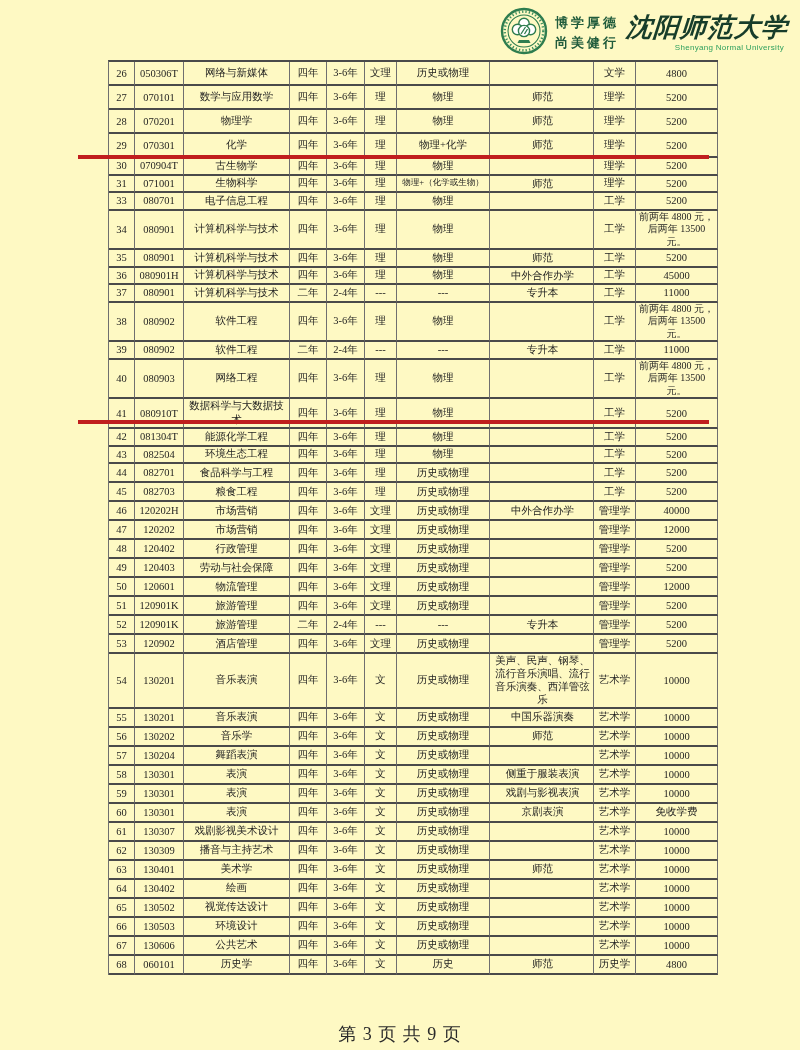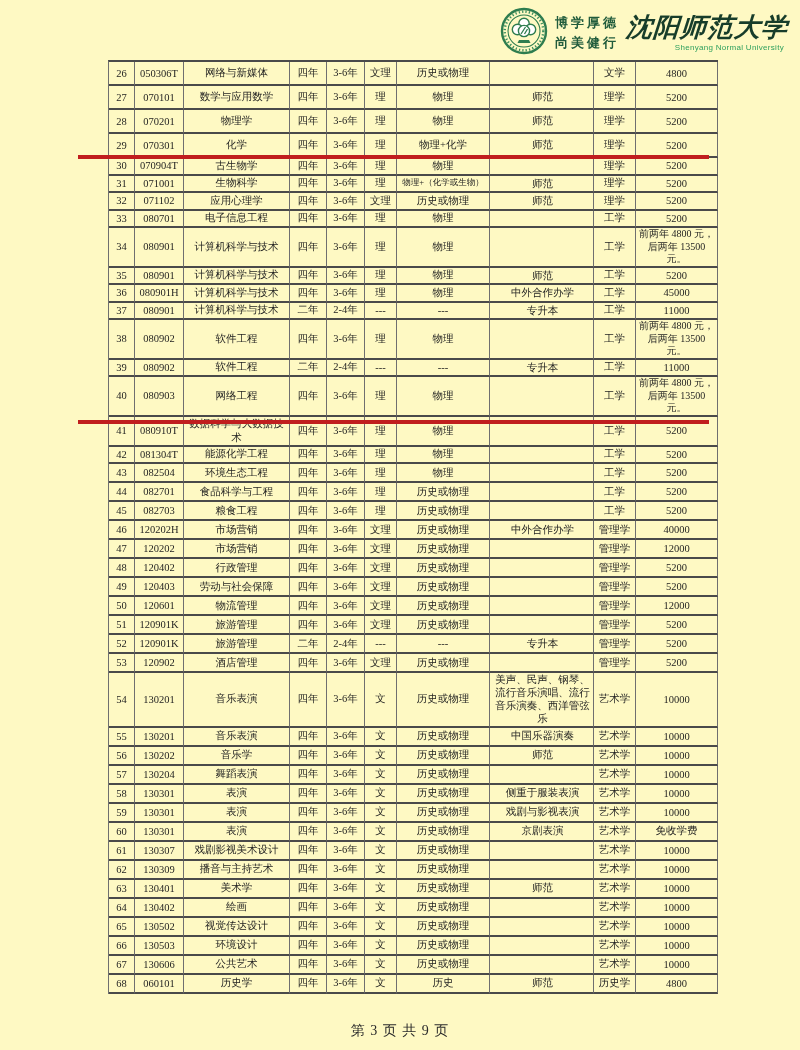--- a/index.html
+++ b/index.html
@@ -35,21 +35,21 @@
   #majors-table td.fit { font-size:8.5px; white-space:nowrap; padding:0 1px; }
   #majors-table td.wrap2 { font-size:10px; line-height:1.25; padding:0 2px; }
   #majors-table tr:nth-child(-n+4) td { height:24px; }
   #majors-table tr:nth-child(n+5):nth-child(-n+17) td { height:17.5px; }
   #majors-table tr:nth-child(n+18) td { height:19px; }
   #majors-table tr.tall2 td { height:24px; }
   #majors-table tr.tall3 td { height:52px; }
   .red-line { position:absolute; left:78px; width:631px; height:4px; z-index:5; }
   
   #footer { position:absolute; left:0; top:1022px; width:100%; text-align:center;
-    font-size:14px; letter-spacing:1px; color:#2a2a2a; }
+    font-size:18px; letter-spacing:1px; color:#2a2a2a; }
 </style>
 </head>
 <body>
 
 <div id="page">
 
   <div id="header">
     <span id="seal">
       <svg width="48" height="48" viewBox="0 0 48 48">
         <circle cx="24" cy="24" r="22" fill="none" stroke="#2e7d4f" stroke-width="2.4"></circle>
@@ -153,32 +153,20 @@
           <td>生物科学</td>
           <td>四年</td>
           <td>3-6年</td>
           <td>理</td>
           <td class="fit">物理+（化学或生物）</td>
           <td class="note">师范</td>
           <td>理学</td>
           <td>5200</td>
         </tr>
         <tr>
-          <td>32</td>
-          <td>071102</td>
-          <td>应用心理学</td>
-          <td>四年</td>
-          <td>3-6年</td>
-          <td>文理</td>
-          <td>历史或物理</td>
-          <td class="note">师范</td>
-          <td>理学</td>
-          <td>5200</td>
-        </tr>
-        <tr>
           <td>33</td>
           <td>080701</td>
           <td>电子信息工程</td>
           <td>四年</td>
           <td>3-6年</td>
           <td>理</td>
           <td>物理</td>
           <td class="note"></td>
           <td>工学</td>
           <td>5200</td>

